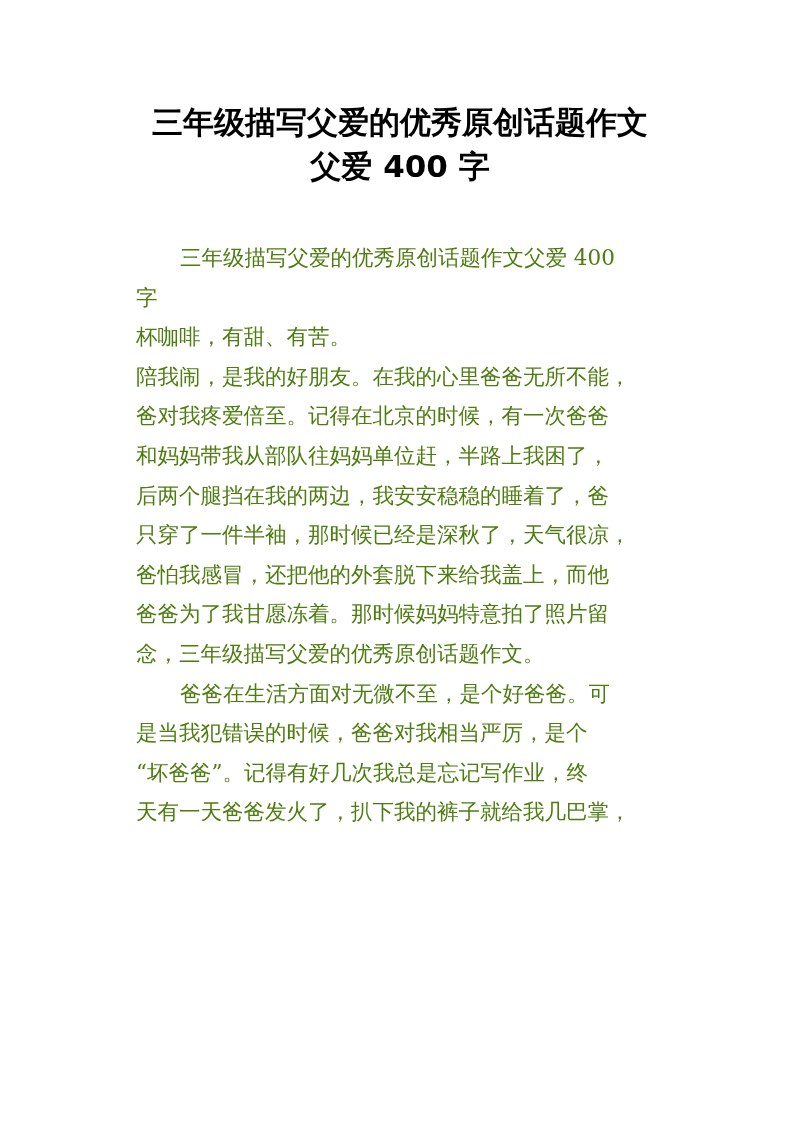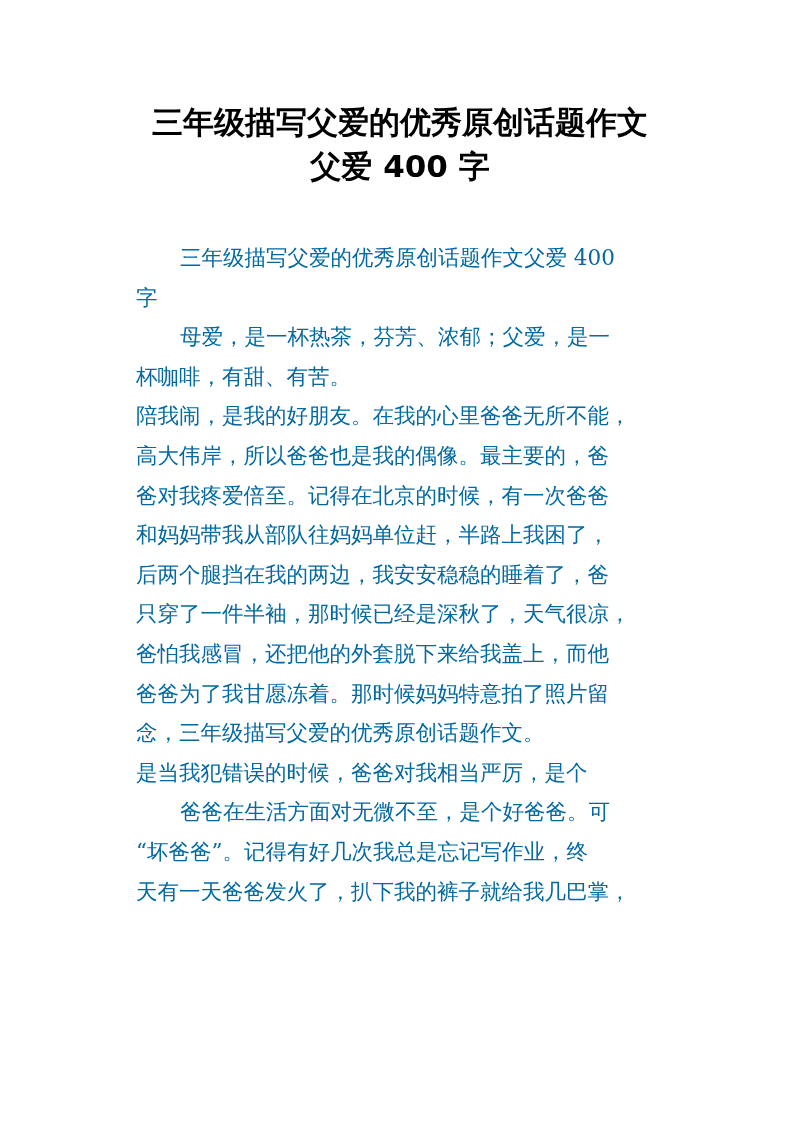--- a/index.html
+++ b/index.html
@@ -7,46 +7,44 @@
     .page { position: absolute; left: 0; top: 0; width: 800px; height: 1132px; padding-left: 32px; }
     .title {
       position: absolute; left: 0; top: 100px; width: 800px; text-align: center;
       font-family: "DejaVu Sans", "Liberation Sans", sans-serif; font-weight: bold;
       font-size: 31px; line-height: 44px; color: #000;
     }
     .title div { white-space: nowrap; }
     .body {
       position: absolute; left: 136px; top: 238px; width: 530px;
       font-family: "DejaVu Serif", "Liberation Serif", serif;
-      font-size: 21.5px; line-height: 39.6px; color: #0369a1;
+      font-size: 21.5px; line-height: 39.6px; color: #4d7c0f;
     }
     .line { white-space: nowrap; height: 39.6px; }
     .indent { padding-left: 44px; }
   </style>
 </head>
 <body>
 
 <div class="page">
   <div class="title">
     <div>三年级描写父爱的优秀原创话题作文</div>
     <div>父爱 400 字</div>
   </div>
 
   <div class="body">
     <div class="line indent">三年级描写父爱的优秀原创话题作文父爱 400</div>
     <div class="line">字</div>
-    <div class="line indent">母爱，是一杯热茶，芬芳、浓郁；父爱，是一</div>
     <div class="line">杯咖啡，有甜、有苦。</div>
     <div class="line">陪我闹，是我的好朋友。在我的心里爸爸无所不能，</div>
-    <div class="line">高大伟岸，所以爸爸也是我的偶像。最主要的，爸</div>
     <div class="line">爸对我疼爱倍至。记得在北京的时候，有一次爸爸</div>
     <div class="line">和妈妈带我从部队往妈妈单位赶，半路上我困了，</div>
     <div class="line">后两个腿挡在我的两边，我安安稳稳的睡着了，爸</div>
     <div class="line">只穿了一件半袖，那时候已经是深秋了，天气很凉，</div>
     <div class="line">爸怕我感冒，还把他的外套脱下来给我盖上，而他</div>
     <div class="line">爸爸为了我甘愿冻着。那时候妈妈特意拍了照片留</div>
     <div class="line">念，三年级描写父爱的优秀原创话题作文。</div>
+    <div class="line indent">爸爸在生活方面对无微不至，是个好爸爸。可</div>
     <div class="line">是当我犯错误的时候，爸爸对我相当严厉，是个</div>
-    <div class="line indent">爸爸在生活方面对无微不至，是个好爸爸。可</div>
     <div class="line">“坏爸爸”。记得有好几次我总是忘记写作业，终</div>
     <div class="line">天有一天爸爸发火了，扒下我的裤子就给我几巴掌，</div>
   </div>
 </div>
 
 </body></html>

